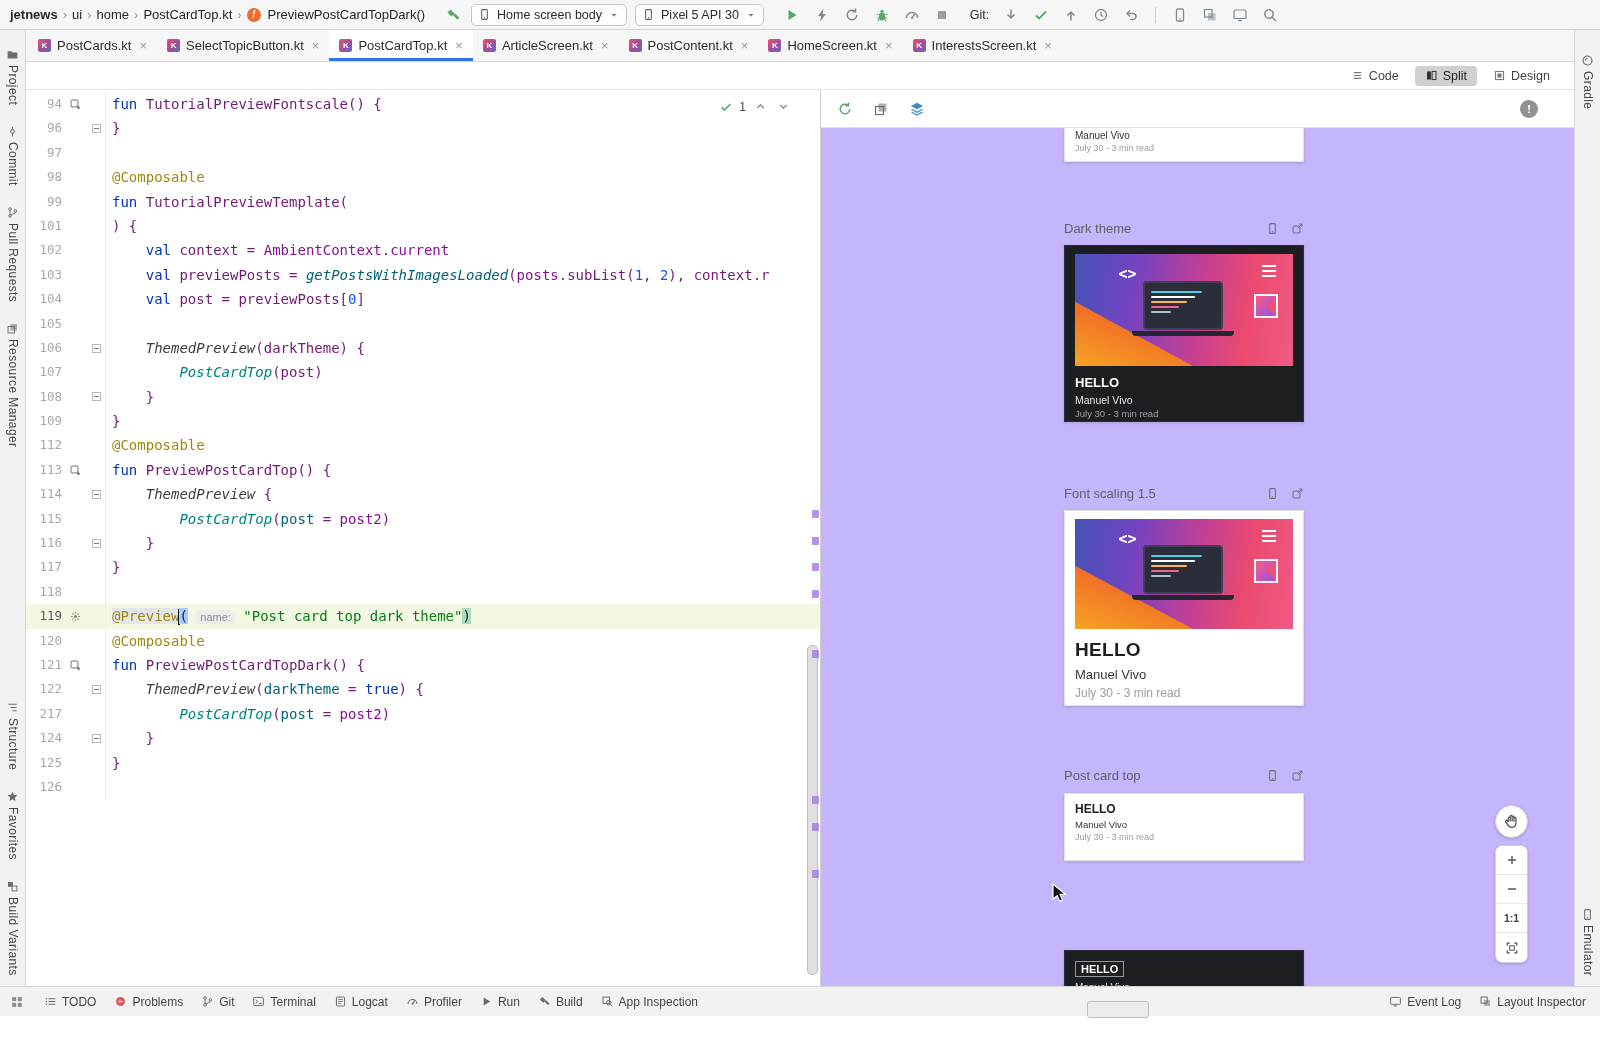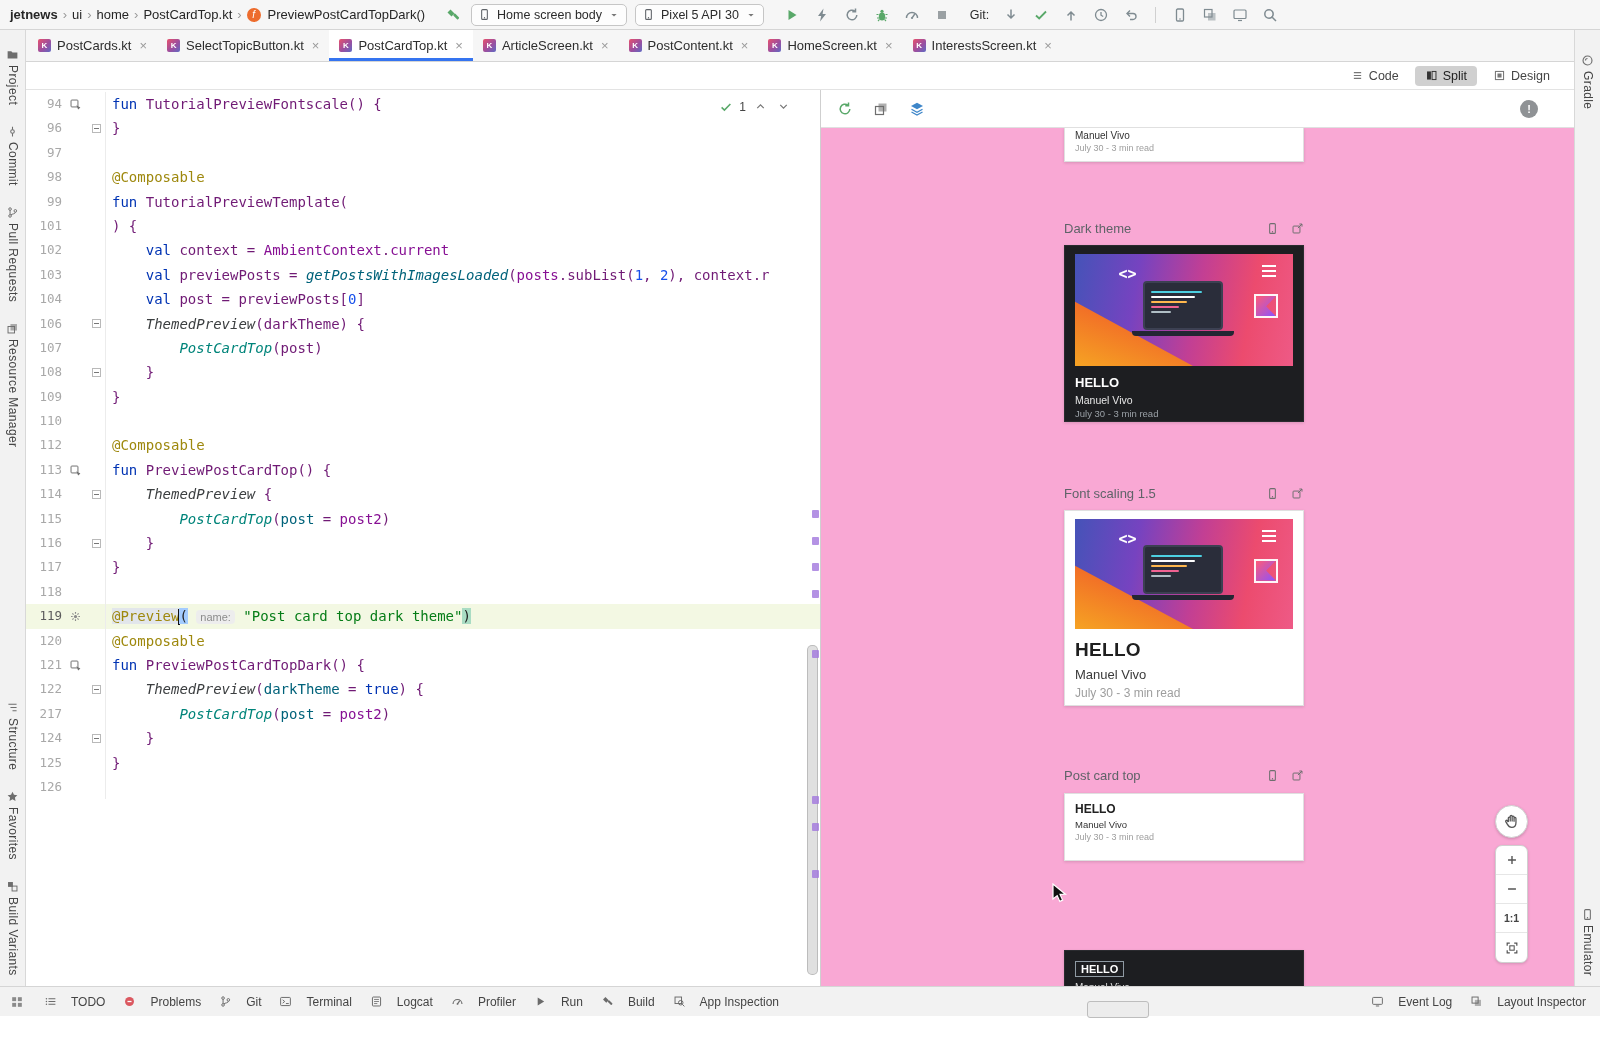--- a/index.html
+++ b/index.html
@@ -69,21 +69,21 @@
 .caret-bar{display:inline-block;width:2px;height:16px;background:#111;vertical-align:middle;margin:0 -1px}
 .inspect{position:absolute;top:8px;right:28px;display:flex;align-items:center;gap:6px;font-size:12px;color:#454545}
 .editor .scroll{position:absolute;right:2px;top:0;bottom:0;width:11px}
 .editor .thumb{position:absolute;top:555px;height:330px;left:0;width:11px;background:rgba(130,130,130,.25);border:1px solid rgba(120,120,120,.35);border-radius:5px}
 .stripe-mark{position:absolute;right:1px;width:7px;height:8px;background:#a177dd;border-radius:1px;opacity:.8}
 
 .preview{position:absolute;top:90px;left:820px;width:754px;bottom:51px;background:#fafafa;border-left:1px solid #cfcfcf}
 .pv-toolbar{position:absolute;top:0;left:0;right:0;height:38px;background:#fff;border-bottom:1px solid #e0e0e0;display:flex;align-items:center;gap:16px;padding-left:14px}
 .pv-issues{position:absolute;top:10px;right:36px;width:18px;height:18px;border-radius:50%;background:#8f9295;color:#fff;font-size:11px;font-weight:bold;display:flex;align-items:center;justify-content:center;cursor:pointer}
 .pv-pin{position:absolute;top:46px;left:12px;cursor:pointer}
-.pv-canvas{position:absolute;top:38px;left:0;right:0;bottom:0;overflow:hidden;background:#f9a8d4}
+.pv-canvas{position:absolute;top:38px;left:0;right:0;bottom:0;overflow:hidden;background:#c4b5fd}
 .pv-lrow{position:absolute;left:243px;width:240px;height:16px;display:flex;align-items:center}
 .pv-label{font-size:13px;color:#5f6368;flex:1}
 .pv-act{margin-left:12px;cursor:pointer}
 .pcard{position:absolute;left:243px;width:240px;background:#fff;border:1px solid #e0e0e0;box-shadow:0 1px 3px rgba(0,0,0,.14);padding:8px 10px;overflow:hidden}
 .pcard.light-partial{border-top:none;padding-top:2px}
 .pcard.dark,.pcard.dark-partial{background:var(--dark-card,#1d1e21);border-color:#2a2b2f}
 .dark .pc-title{color:#fff;font-size:13px;font-weight:bold;margin-top:9px}
 .dark .pc-author{color:#e6e6e6;font-size:10.5px;margin-top:4px}
 .dark .pc-meta{color:#9aa0a6;font-size:9.5px;margin-top:2px}
 .light .pc-title{font-size:19px;font-weight:bold;color:#1f1f1f;margin-top:10px;letter-spacing:.3px}
@@ -107,21 +107,21 @@
 .hero-klogo{position:absolute;right:7%;top:36%;width:24px;height:24px;border:2px solid rgba(255,255,255,.95)}
 .hero-kin{display:block;width:100%;height:100%;background:linear-gradient(135deg,#ff5b77,#8a52ff);clip-path:polygon(0 0,100% 0,52% 50%,100% 100%,0 100%)}
 
 .hand-btn{position:absolute;left:674px;top:715px;width:33px;height:33px;border-radius:50%;background:#fff;border:1px solid #d0d0d0;box-shadow:0 1px 3px rgba(0,0,0,.18);display:flex;align-items:center;justify-content:center;cursor:pointer}
 .zoom-group{position:absolute;left:674px;top:755px;width:33px;background:#fff;border:1px solid #d0d0d0;border-radius:7px;box-shadow:0 1px 3px rgba(0,0,0,.15);overflow:hidden}
 .zoom-cell{height:29px;display:flex;align-items:center;justify-content:center;border-bottom:1px solid #e6e6e6;cursor:pointer;color:#555}
 .zoom-cell:last-child{border-bottom:none}
 .zoom-ratio{font-size:10.5px;font-weight:bold;color:#444}
 
 .statusbar{position:absolute;left:0;bottom:21px;width:1600px;height:30px;background:#f2f2f2;border-top:1px solid #d5d5d5;display:flex;align-items:center;padding:0 14px 0 8px;gap:18px;font-size:12px;color:#454545}
-.sb-item{display:flex;align-items:center;gap:14px;cursor:pointer}
+.sb-item{display:flex;align-items:center;gap:5px;cursor:pointer}
 .sb-spacer{flex:1}
 
 .float-chip{position:absolute;left:1087px;top:1001px;width:62px;height:17px;background:#ececec;border:1px solid #bdbdbd;border-radius:3px;z-index:40}
 .cursor{position:absolute;left:1052px;top:883px;z-index:60;pointer-events:none}
 </style>
 </head>
 <body>
 
 <div class="titlebar">
   <div class="crumbs" id="crumbs">
@@ -458,25 +458,25 @@
                 <path d="M9 9l5 2.6L11.3 14z" fill="currentColor"></path>
               </svg></span></span></div><div class="foldc"></div><div class="codec"><span class="t-kw">fun</span><span class="t-pl"> TutorialPreviewFontscale() {</span></div></div>
       <div class="code-row"><div class="ln">96</div><div class="gut"></div><div class="foldc"><span class="foldbox"></span></div><div class="codec"><span class="t-pl">}</span></div></div>
       <div class="code-row"><div class="ln">97</div><div class="gut"></div><div class="foldc"></div><div class="codec"></div></div>
       <div class="code-row"><div class="ln">98</div><div class="gut"></div><div class="foldc"></div><div class="codec"><span class="t-ann">@Composable</span></div></div>
       <div class="code-row"><div class="ln">99</div><div class="gut"></div><div class="foldc"></div><div class="codec"><span class="t-kw">fun</span><span class="t-pl"> TutorialPreviewTemplate(</span></div></div>
       <div class="code-row"><div class="ln">101</div><div class="gut"></div><div class="foldc"></div><div class="codec"><span class="t-pl">) {</span></div></div>
       <div class="code-row"><div class="ln">102</div><div class="gut"></div><div class="foldc"></div><div class="codec"><span class="t-pl">    </span><span class="t-kw">val</span><span class="t-pl"> context = </span><span class="t-obj">AmbientContext</span><span class="t-pl">.</span><span class="t-prop">current</span></div></div>
       <div class="code-row"><div class="ln">103</div><div class="gut"></div><div class="foldc"></div><div class="codec"><span class="t-pl">    </span><span class="t-kw">val</span><span class="t-pl"> previewPosts = </span><span class="t-call2">getPostsWithImagesLoaded</span><span class="t-pl">(</span><span class="t-obj">posts</span><span class="t-pl">.subList(</span><span class="t-num">1</span><span class="t-pl">, </span><span class="t-num">2</span><span class="t-pl">), context.r</span></div></div>
       <div class="code-row"><div class="ln">104</div><div class="gut"></div><div class="foldc"></div><div class="codec"><span class="t-pl">    </span><span class="t-kw">val</span><span class="t-pl"> post = previewPosts[</span><span class="t-num">0</span><span class="t-pl">]</span></div></div>
+      <div class="code-row"><div class="ln">105</div><div class="gut"></div><div class="foldc"></div><div class="codec"></div></div>
       <div class="code-row"><div class="ln">106</div><div class="gut"></div><div class="foldc"><span class="foldbox"></span></div><div class="codec"><span class="t-pl">    </span><span class="t-call">ThemedPreview</span><span class="t-pl">(darkTheme) {</span></div></div>
       <div class="code-row"><div class="ln">107</div><div class="gut"></div><div class="foldc"></div><div class="codec"><span class="t-pl">        </span><span class="t-tcall">PostCardTop</span><span class="t-pl">(post)</span></div></div>
       <div class="code-row"><div class="ln">108</div><div class="gut"></div><div class="foldc"><span class="foldbox"></span></div><div class="codec"><span class="t-pl">    }</span></div></div>
       <div class="code-row"><div class="ln">109</div><div class="gut"></div><div class="foldc"></div><div class="codec"><span class="t-pl">}</span></div></div>
-      <div class="code-row"><div class="ln">110</div><div class="gut"></div><div class="foldc"></div><div class="codec"></div></div>
       <div class="code-row"><div class="ln">112</div><div class="gut"></div><div class="foldc"></div><div class="codec"><span class="t-ann">@Composable</span></div></div>
       <div class="code-row"><div class="ln">113</div><div class="gut"><span class="tbtn"><span class="ic" style="color: rgb(110, 110, 110);"><svg viewBox="0 0 16 16" width="13" height="13">
                 <rect x="2.5" y="2.5" width="8.5" height="8.5" rx="1" fill="none" stroke="currentColor" stroke-width="1.2"></rect>
                 <path d="M9 9l5 2.6L11.3 14z" fill="currentColor"></path>
               </svg></span></span></div><div class="foldc"></div><div class="codec"><span class="t-kw">fun</span><span class="t-pl"> PreviewPostCardTop() {</span></div></div>
       <div class="code-row"><div class="ln">114</div><div class="gut"></div><div class="foldc"><span class="foldbox"></span></div><div class="codec"><span class="t-pl">    </span><span class="t-call">ThemedPreview</span><span class="t-pl"> {</span></div></div>
       <div class="code-row"><div class="ln">115</div><div class="gut"></div><div class="foldc"></div><div class="codec"><span class="t-pl">        </span><span class="t-tcall">PostCardTop</span><span class="t-pl">(</span><span class="t-named">post</span><span class="t-pl"> = </span><span class="t-obj">post2</span><span class="t-pl">)</span></div></div>
       <div class="code-row"><div class="ln">116</div><div class="gut"></div><div class="foldc"><span class="foldbox"></span></div><div class="codec"><span class="t-pl">    }</span></div></div>
       <div class="code-row"><div class="ln">117</div><div class="gut"></div><div class="foldc"></div><div class="codec"><span class="t-pl">}</span></div></div>
       <div class="code-row"><div class="ln">118</div><div class="gut"></div><div class="foldc"></div><div class="codec"></div></div>

